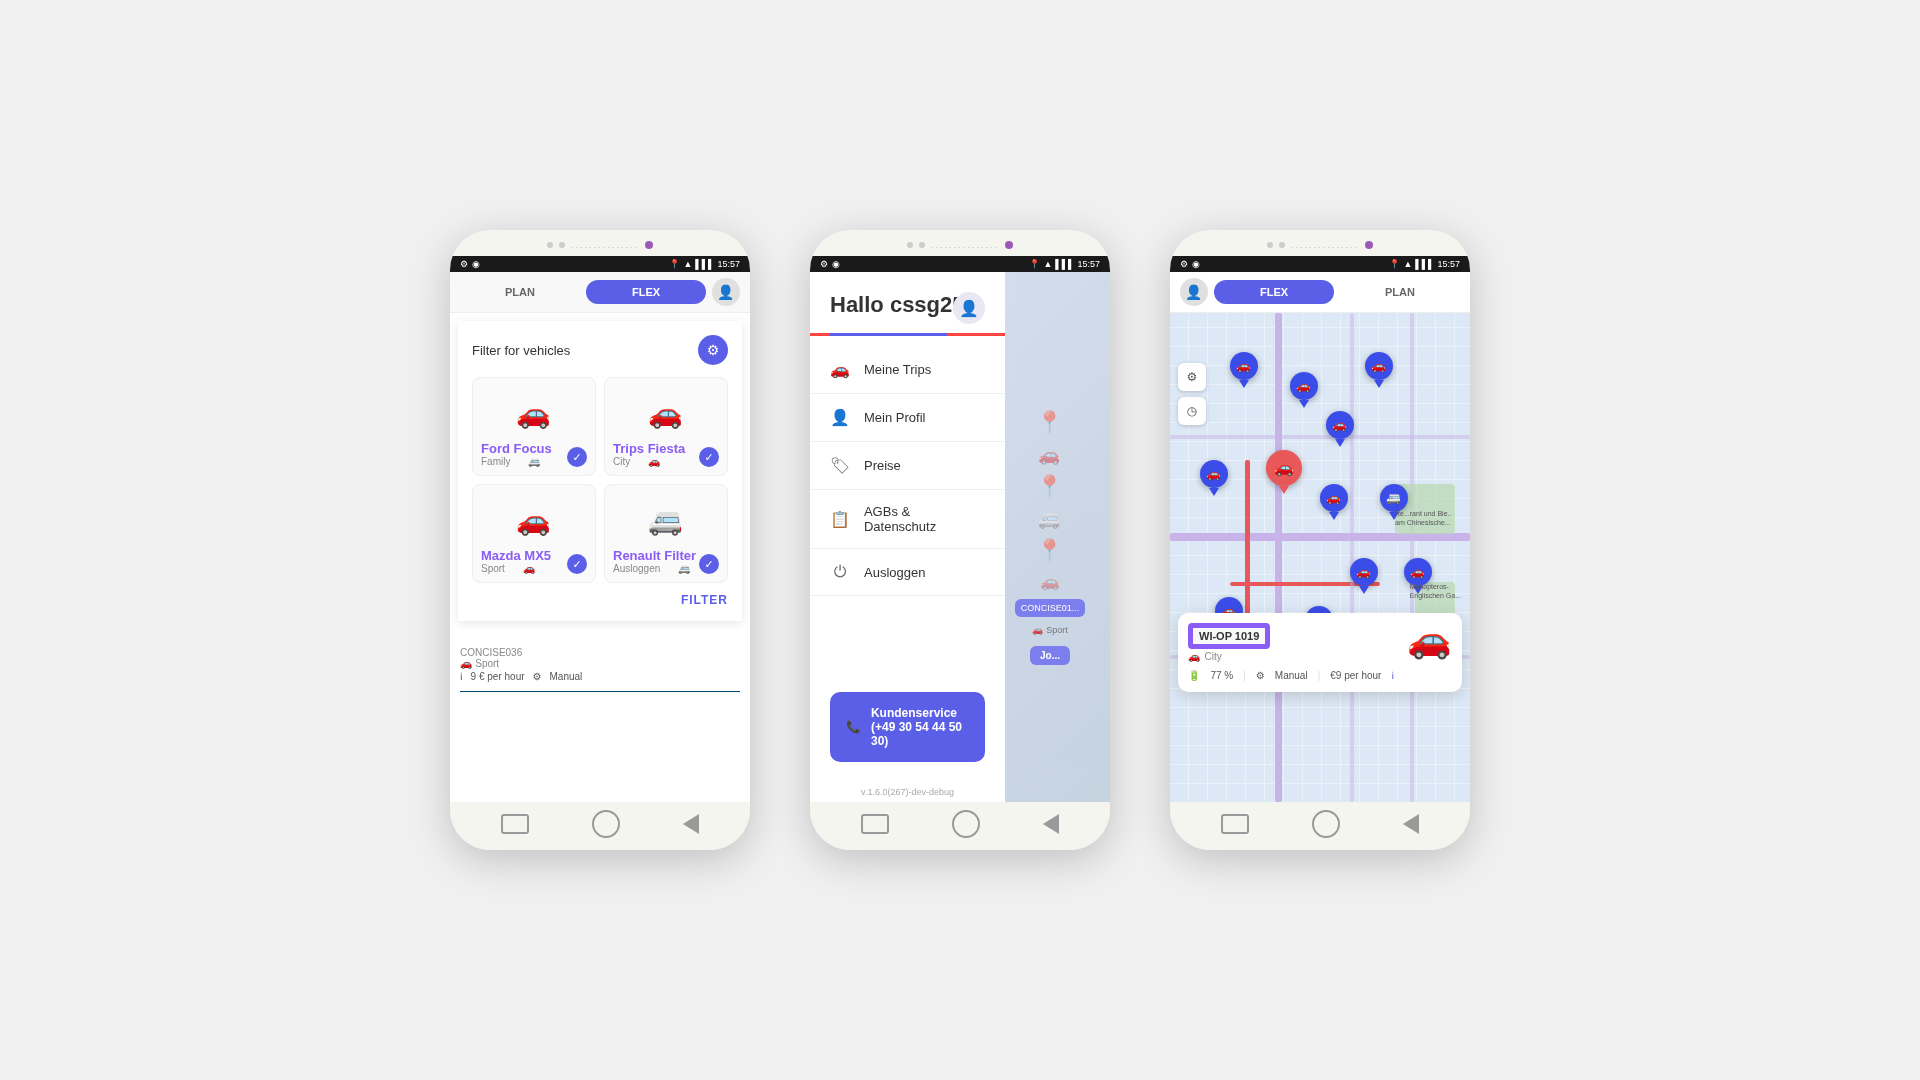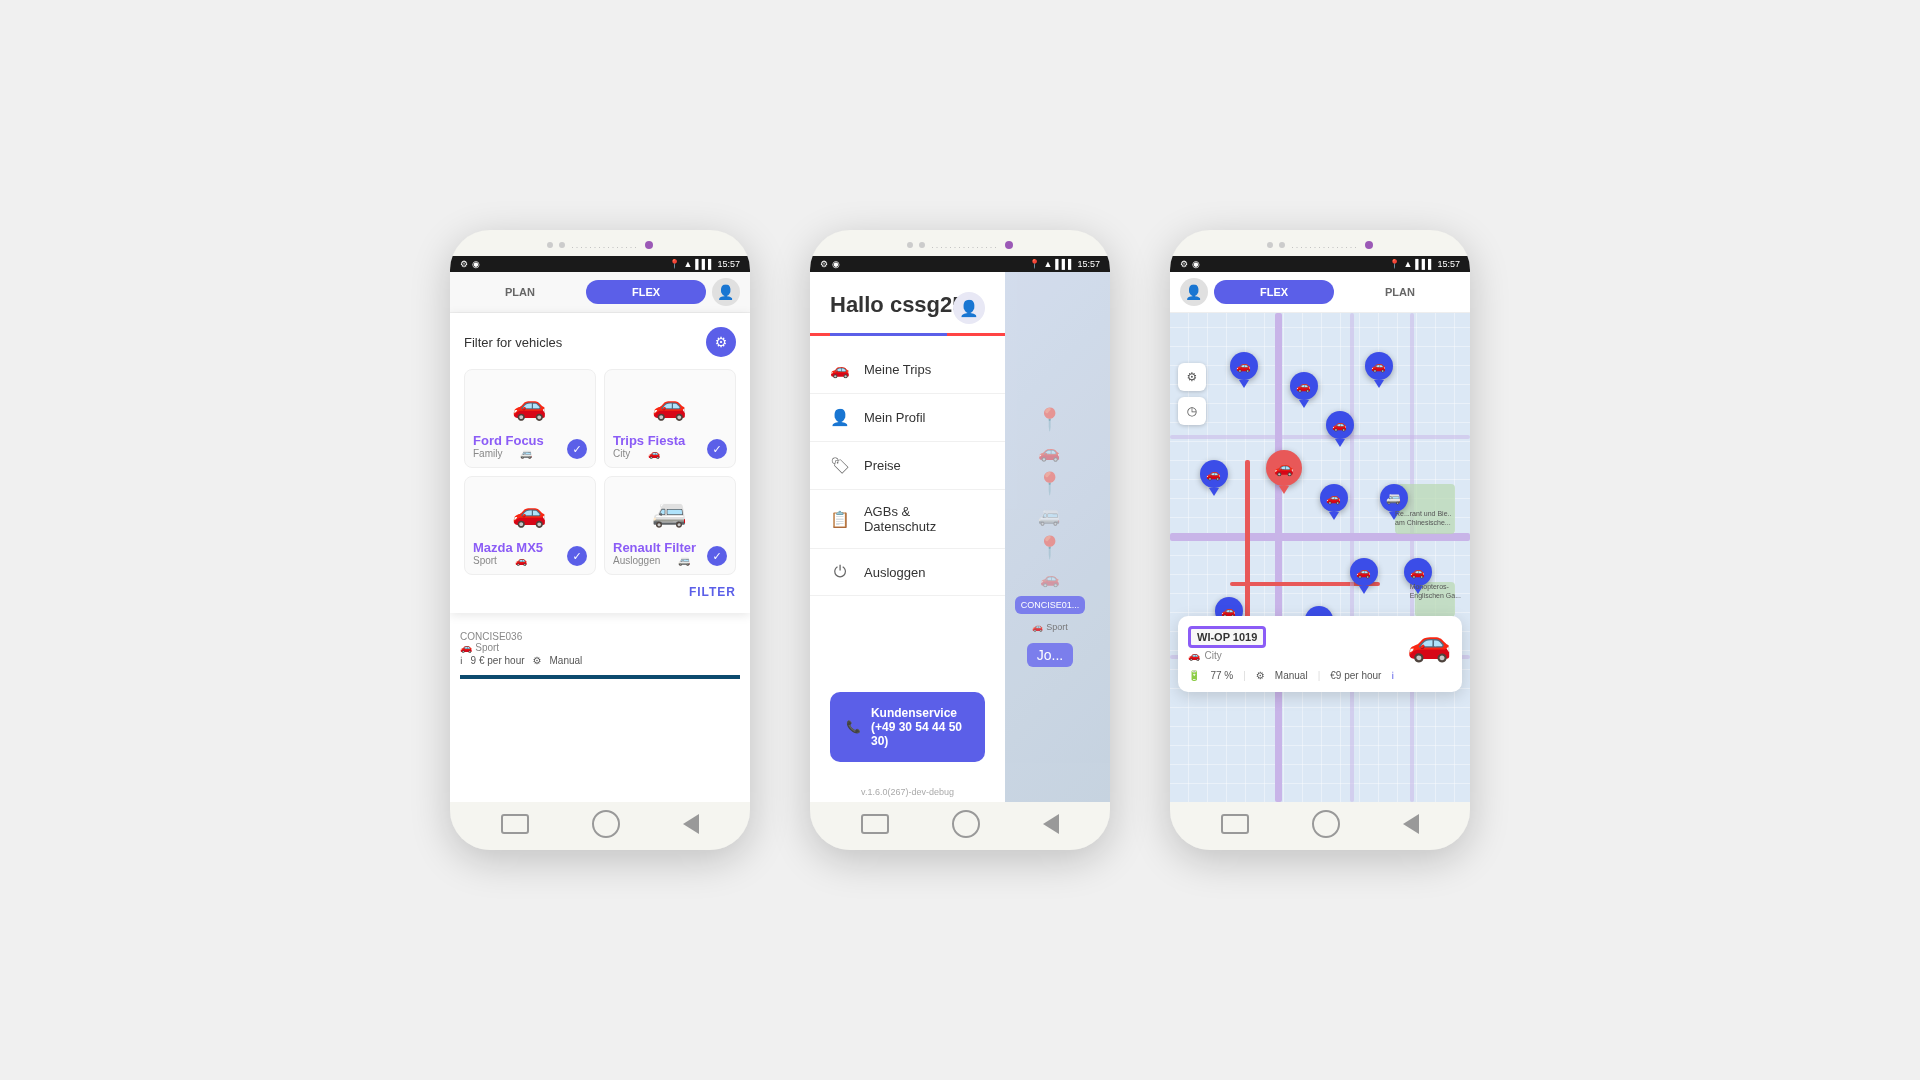--- a/index.html
+++ b/index.html
@@ -118,21 +118,21 @@
     .profile-icon {
       width: 28px; height: 28px;
       border-radius: 50%;
       background: #e0e0e0;
       display: flex; align-items: center; justify-content: center;
       font-size: 14px; color: #888;
     }
 
     .filter-overlay {
       background: #fff;
-      margin: 0;
+      margin: 8px;
       padding: 14px;
       box-shadow: 0 2px 10px rgba(0,0,0,0.1);
       z-index: 10;
       position: relative;
     }
     .filter-header {
       display: flex;
       justify-content: space-between;
       align-items: center;
       margin-bottom: 12px;
@@ -186,21 +186,21 @@
       font-weight: 600;
       letter-spacing: 1px;
     }
 
     
     .bg-list {
       padding: 10px;
       filter: blur(0px);
     }
     .list-car-item {
-      border-bottom: 4px solid #0c4a6e;
+      border-bottom: 1px solid #0c4a6e;
       padding: 8px 0;
     }
     .list-car-tag { font-size: 10px; color: #888; }
     .list-car-price { font-size: 10px; color: #555; display: flex; gap: 8px; align-items: center; }
 
     
     .menu-header {
       padding: 20px 20px 15px;
       border-bottom: 3px solid #ff4444;
       position: relative;
@@ -339,21 +339,21 @@
       padding: 10px;
       z-index: 20;
     }
     .popup-plate {
       font-size: 11px;
       font-weight: 700;
       color: #333;
       background: #f8f8f8;
       padding: 2px 6px;
       border-radius: 4px;
-      border: 3px solid #8b5cf6;
+      border: 5px solid #8b5cf6;
       display: inline-block;
     }
     .popup-category {
       font-size: 10px; color: #888; margin: 2px 0;
       display: flex; align-items: center; gap: 4px;
     }
     .popup-specs {
       display: flex; gap: 10px; margin-top: 4px;
       font-size: 10px; color: #555; align-items: center;
     }
@@ -511,21 +511,21 @@
         <div style="font-size:18px;opacity:0.5">🚗</div>
         <div style="font-size:22px;opacity:0.6">📍</div>
         <div style="font-size:18px;opacity:0.5">🚐</div>
         <div style="font-size:22px;opacity:0.6">📍</div>
         <div style="font-size:16px;opacity:0.4">🚗</div>
         <div style="font-size:16px;background:#5b5fe8;color:#fff;padding:4px 6px;border-radius:6px;font-size:9px">CONCISE01...</div>
         <div style="font-size:9px;color:#555;display:flex;align-items:center;gap:3px">
           <span>🚗</span>
           <span>Sport</span>
         </div>
-        <div style="background:#5b5fe8;color:#fff;padding:4px 10px;border-radius:6px;font-size:14px;font-weight:400;margin-top:3px">Jo...</div>
+        <div style="background:#5b5fe8;color:#fff;padding:4px 10px;border-radius:6px;font-size:10px;font-weight:700;margin-top:3px">Jo...</div>
       </div>
 
       <div style="width:65%;background:#fff;height:100%;z-index:5;position:relative;display:flex;flex-direction:column">
         <div class="menu-header" style="position:relative">
           <div class="hello-text">Hallo cssg25!</div>
           <div class="menu-profile-icon">👤</div>
         </div>
         <div class="menu-items">
           <div class="menu-item">
             <span class="menu-item-icon">🚗</span>

